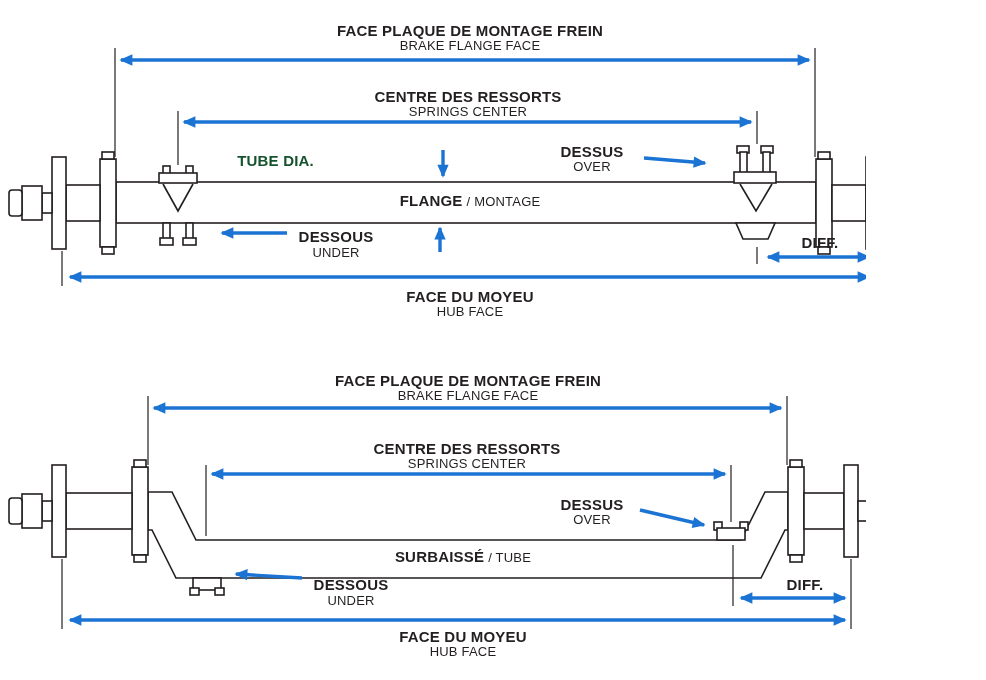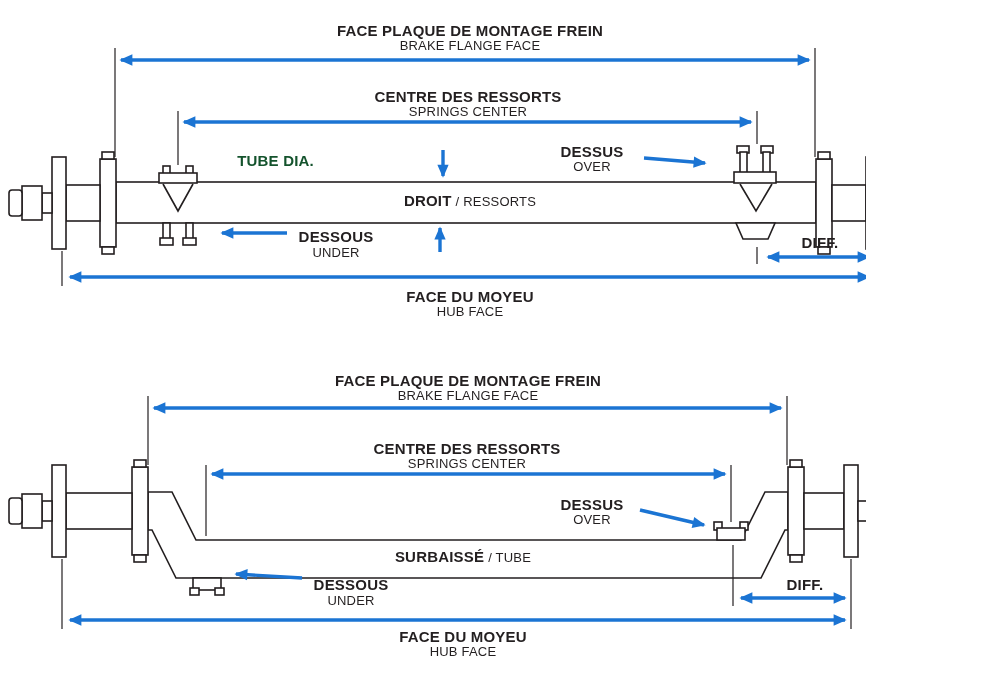--- a/index.html
+++ b/index.html
@@ -151,21 +151,21 @@
 
   <div class="lbl fr" style="left:468px;top:88px">CENTRE DES RESSORTS</div>
   <div class="lbl en" style="left:468px;top:104px">SPRINGS CENTER</div>
 
   <div class="lbl-right fr" style="right:552px;top:152px">TUBE DIA.</div>
 
   <div class="lbl fr" style="left:592px;top:143px">DESSUS</div>
   <div class="lbl en" style="left:592px;top:159px">OVER</div>
 
   <div class="lbl pair" style="left:470px;top:192px">
-    <span class="fr">DROIT</span><span class="en sep">/ RESSORTS</span>
+    <span class="fr">FLANGE</span><span class="en sep">/ MONTAGE</span>
   </div>
 
   <div class="lbl fr" style="left:336px;top:228px">DESSOUS</div>
   <div class="lbl en" style="left:336px;top:245px">UNDER</div>
 
   <div class="lbl fr" style="left:820px;top:234px">DIFF.</div>
 
   <div class="lbl fr" style="left:470px;top:288px">FACE DU MOYEU</div>
   <div class="lbl en" style="left:470px;top:304px">HUB FACE</div>
 

